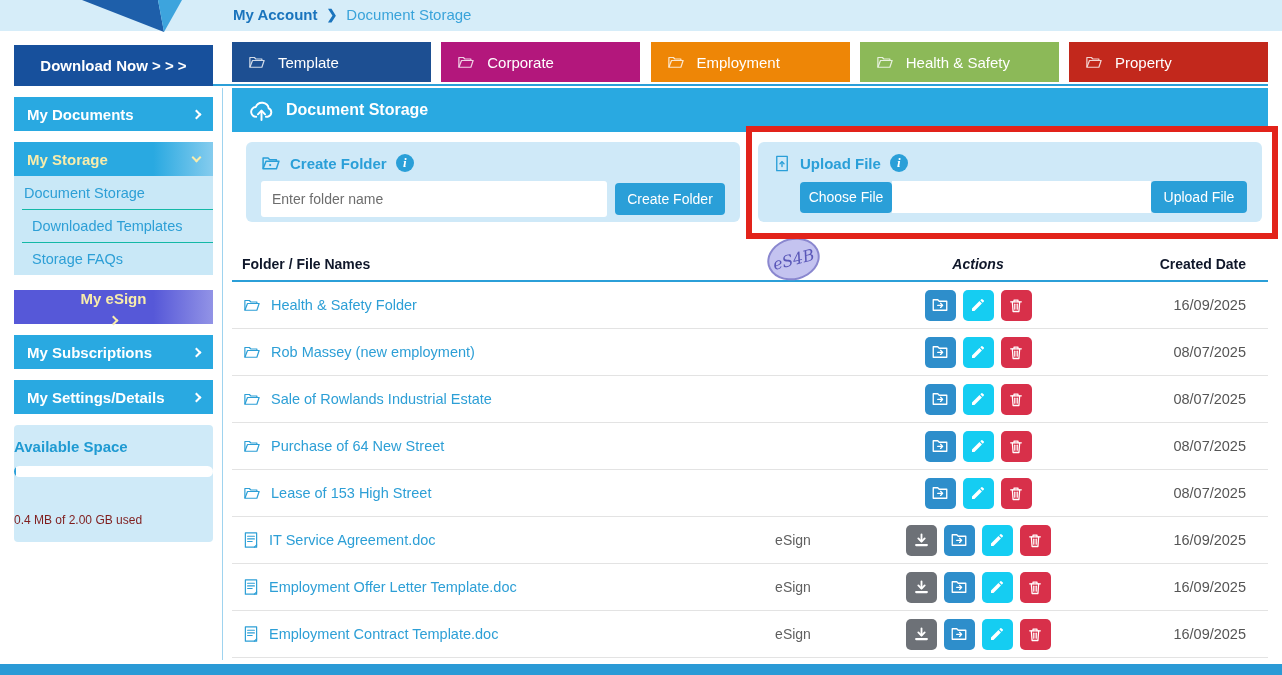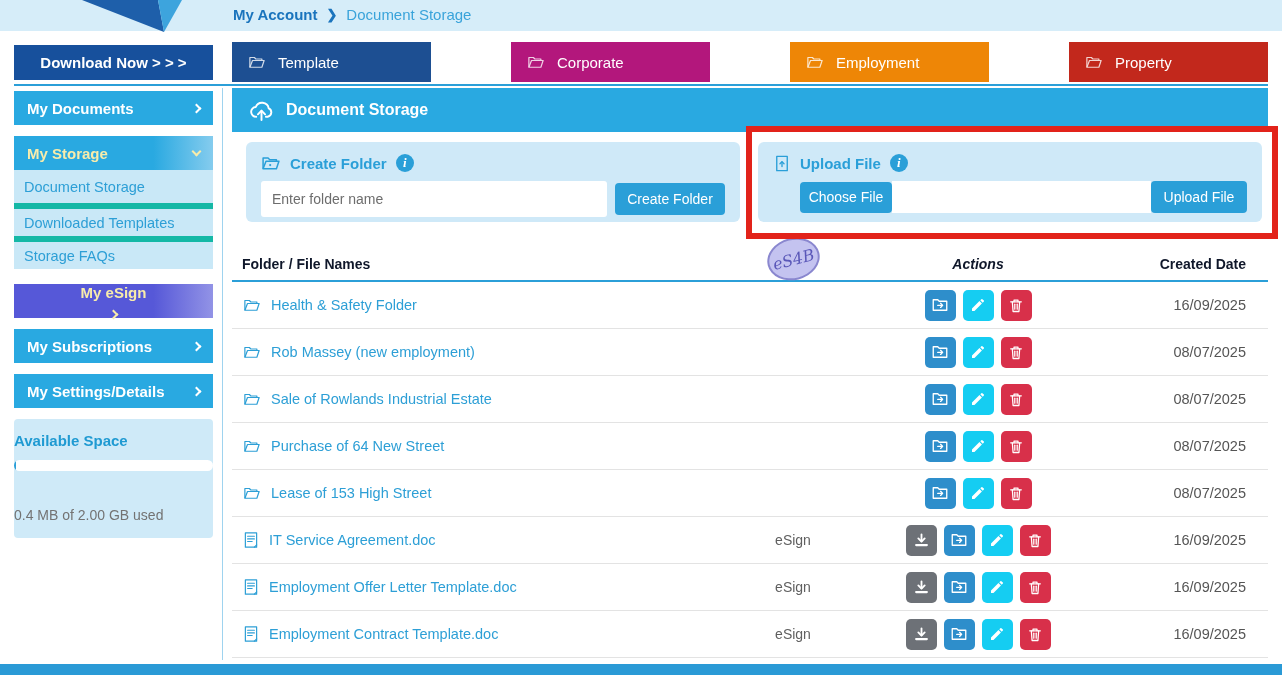--- a/index.html
+++ b/index.html
@@ -18,36 +18,36 @@
 
   
   .hline { position:absolute; left:14px; top:84px; width:1254px; height:2px; background:#2b9fd8; }
   .vdiv { position:absolute; left:222px; top:88px; width:1px; height:572px; background:#9ed3ef; }
   .bottombar { position:absolute; left:0; top:664px; width:1282px; height:11px; background:#2a9ad6; }
 
   
   .sidebar { position:absolute; left:14px; top:45px; width:199px; }
   .side-btn { height:34px; display:flex; align-items:center; justify-content:space-between; padding:0 13px;
               color:#fff; font-weight:bold; font-size:15px; margin-bottom:11px; cursor:pointer; }
-  .v-navy { background:#17509c; justify-content:center; height:35px; }
+  .v-navy { background:#17509c; justify-content:center; height:41px; }
   .v-blue { background:#29a9e1; }
   .v-blue-active { background:linear-gradient(90deg,#29a9e1 70%,#85ccee); color:#f8ecab; }
   .v-purple { background:linear-gradient(90deg,#5658d8 70%,#9293e6); color:#f8ecab;flex-direction:column; }
   .chev { width:7px; height:7px; border-right:2.4px solid currentColor; border-bottom:2.4px solid currentColor;
           transform:rotate(-45deg); flex:0 0 auto; }
   .chev.down { transform:rotate(45deg); margin-top:-3px; }
   .submenu { background:#c9e8f7; margin-bottom:15px; }
   .sub-item { height:33px; display:flex; align-items:center; padding-left:10px; color:#2d9fd6;
               font-size:14.5px; cursor:pointer; }
-  .sub-item + .sub-item { border-top:6px solid #14b8a6; }
+  .sub-item + .sub-item { border-top:1px solid #14b8a6;margin-left:8px; }
   .avail { background:#cfeaf8; border-radius:4px; padding:13px 0 15px; }
   .avail-title { color:#1f9ad2; font-weight:bold; font-size:15px; }
   .avail-bar { height:11px; background:#fff; border-radius:6px; margin:11px 0 10px; overflow:hidden; }
   .avail-fill { height:100%; background:#2a9fd8; width:0; }
-  .avail-text { color:#737373; font-size:14px;margin-top:36px; }
+  .avail-text { color:#7f1d1d; font-size:12px;margin-top:36px; }
 
   
   .tabs { position:absolute; left:232px; top:42px; width:1036px; height:40px; display:flex; justify-content:space-between; }
   .tab { width:199px; height:40px; display:flex; align-items:center; gap:11px; padding-left:15px;
          color:#fff; font-size:15px; cursor:pointer; }
   .tab svg { opacity:.8; }
 
   
   .headerbar { position:absolute; left:232px; top:88px; width:1036px; height:44px; background:#29a9e1;
                display:flex; align-items:center; gap:11px; padding-left:16px; color:#fff; }
@@ -184,20 +184,29 @@
   </div>
       <div class="tab" style="background: rgb(238, 134, 6);">
     <span style="display:flex;">
       <svg width="20" height="18" viewBox="0 0 24 24" fill="none" stroke="#fff" stroke-width="1.6" stroke-linejoin="round">
         <path d="M2.5 19h16l3-9H6l-3.5 9z"></path>
             <path d="M2.5 19V6h6l2 2h8v2"></path>
       </svg>
     </span>
     <span class="tab-label">Employment</span>
   </div>
+      <div class="tab" style="background: rgb(140, 185, 88);">
+    <span style="display:flex;">
+      <svg width="20" height="18" viewBox="0 0 24 24" fill="none" stroke="#fff" stroke-width="1.6" stroke-linejoin="round">
+        <path d="M2.5 19h16l3-9H6l-3.5 9z"></path>
+            <path d="M2.5 19V6h6l2 2h8v2"></path>
+      </svg>
+    </span>
+    <span class="tab-label">Health &amp; Safety</span>
+  </div>
       <div class="tab" style="background: rgb(194, 40, 28);">
     <span style="display:flex;">
       <svg width="20" height="18" viewBox="0 0 24 24" fill="none" stroke="#fff" stroke-width="1.6" stroke-linejoin="round">
         <path d="M2.5 19h16l3-9H6l-3.5 9z"></path>
             <path d="M2.5 19V6h6l2 2h8v2"></path>
       </svg>
     </span>
     <span class="tab-label">Property</span>
   </div>
     </div>

